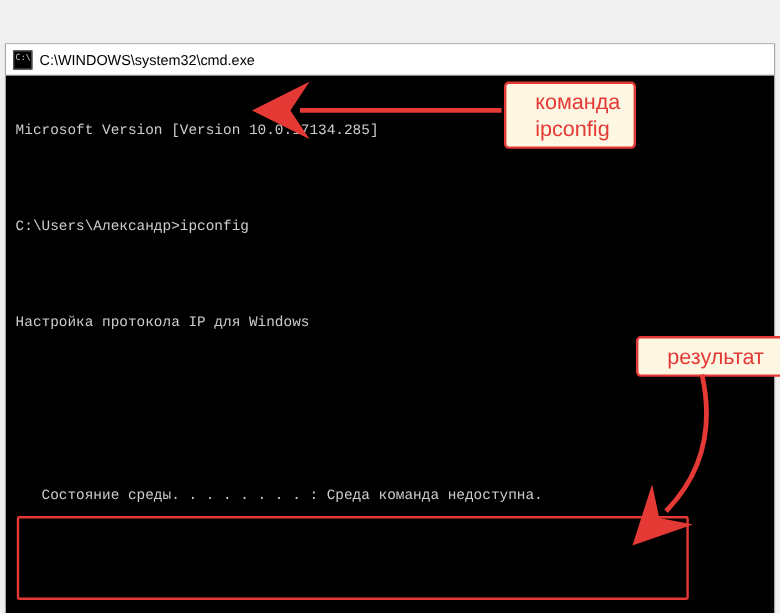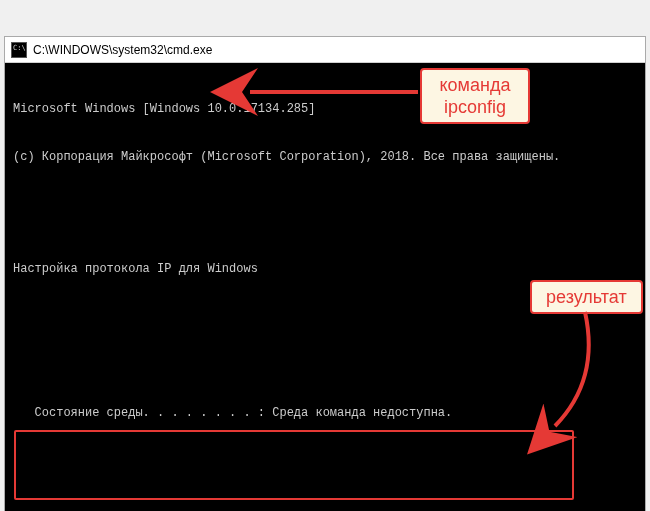--- a/index.html
+++ b/index.html
@@ -68,21 +68,21 @@
     position: absolute;
     border: 2px solid #e53935;
     border-radius: 2px;
     pointer-events: none;
   }
   .callout {
     position: absolute;
     background: #fdf6e3;
     border: 2px solid #e53935;
     border-radius: 4px;
-    padding: 4px 14px;
+    padding: 4px 24px;
     font-family: Arial, sans-serif;
     font-size: 18px;
     color: #e53935;
     text-align: center;
     pointer-events: none;
     line-height: 22px;
   }
   svg.arrow {
     position: absolute;
     pointer-events: none;
@@ -91,23 +91,23 @@
 </style>
 </head>
 <body>
 
 <div class="window">
   <div class="titlebar">
     <span class="icon"></span>
     <span>C:\WINDOWS\system32\cmd.exe</span>
   </div>
   <div class="terminal">
-    <div class="line">Microsoft Windows [Windows 10.0.17134.285]</div>
-    <div class="line">(c) Корпорация Майкрософт (Microsoft Corporation), 2018. Все права защищены.</div>
+    <div class="line">Microsoft Version [Version 10.0.17134.285]</div>
     <div class="line"></div>
+    <div class="line">C:\Users\Александр&gt;ipconfig</div>
     <div class="line"></div>
     <div class="line">Настройка протокола IP для Windows</div>
     <div class="line"></div>
     <div class="line"></div>
     <div class="line"></div>
     <div class="line">   Состояние среды. . . . . . . . : Среда команда недоступна.</div>
     
     <div class="line"></div>
     
     <div class="line"></div>

